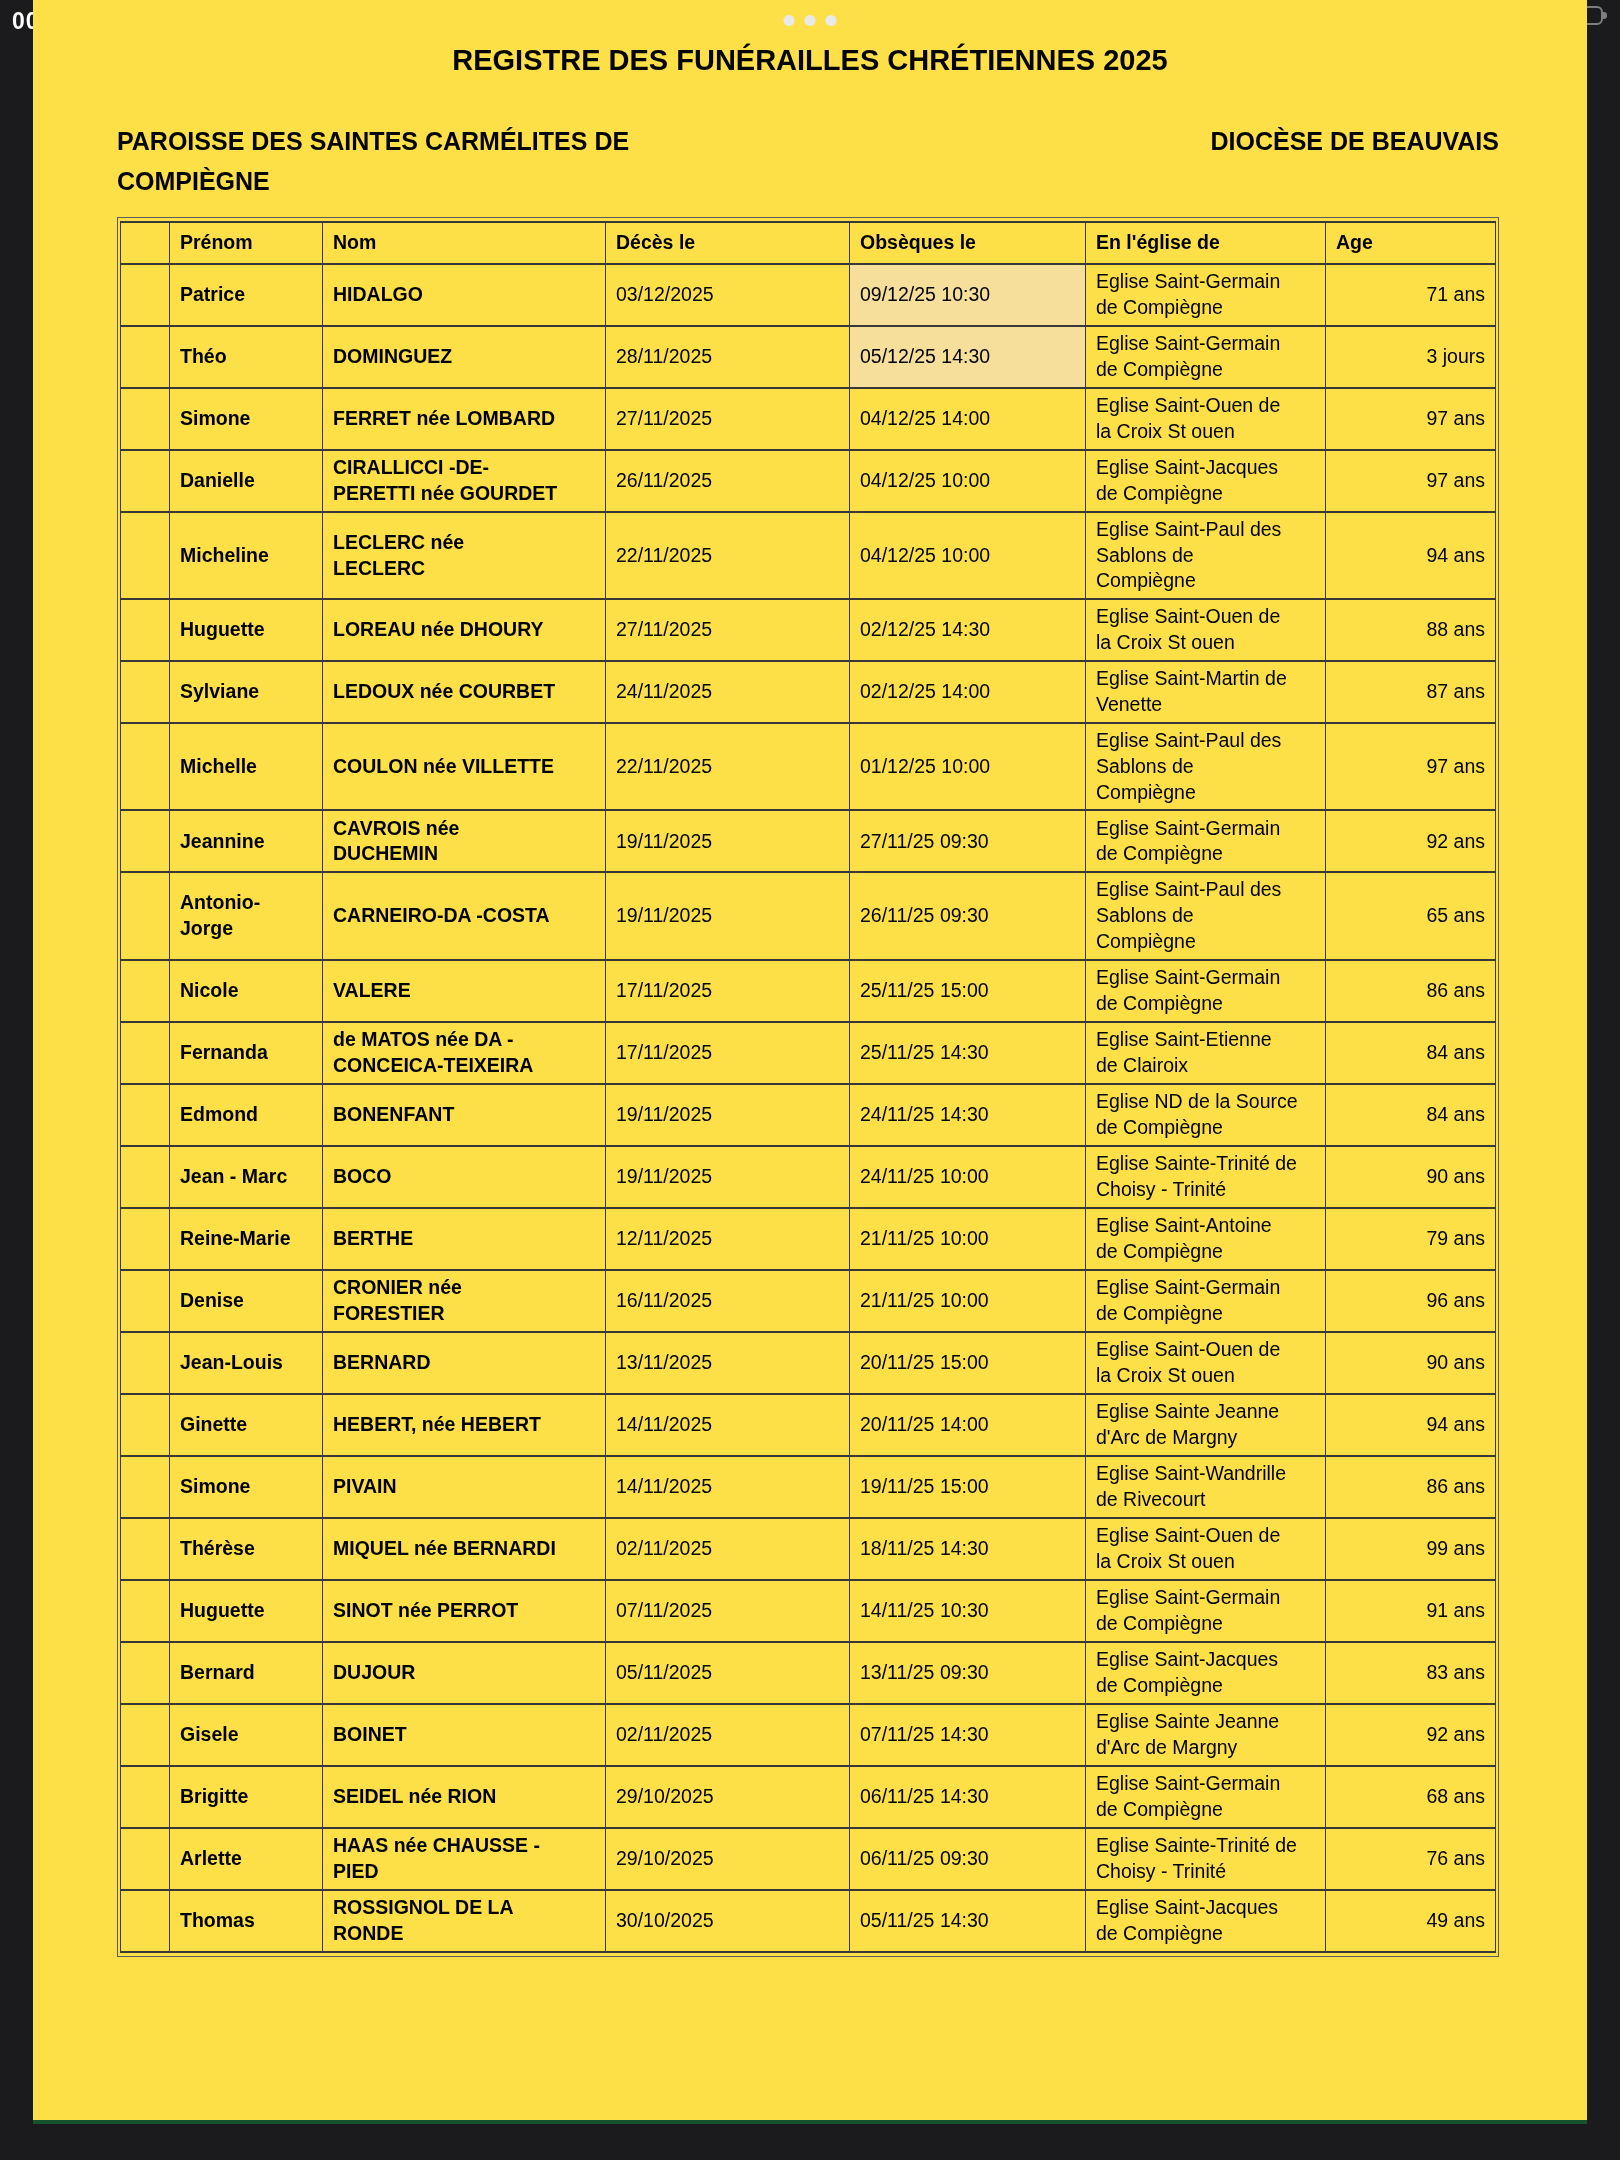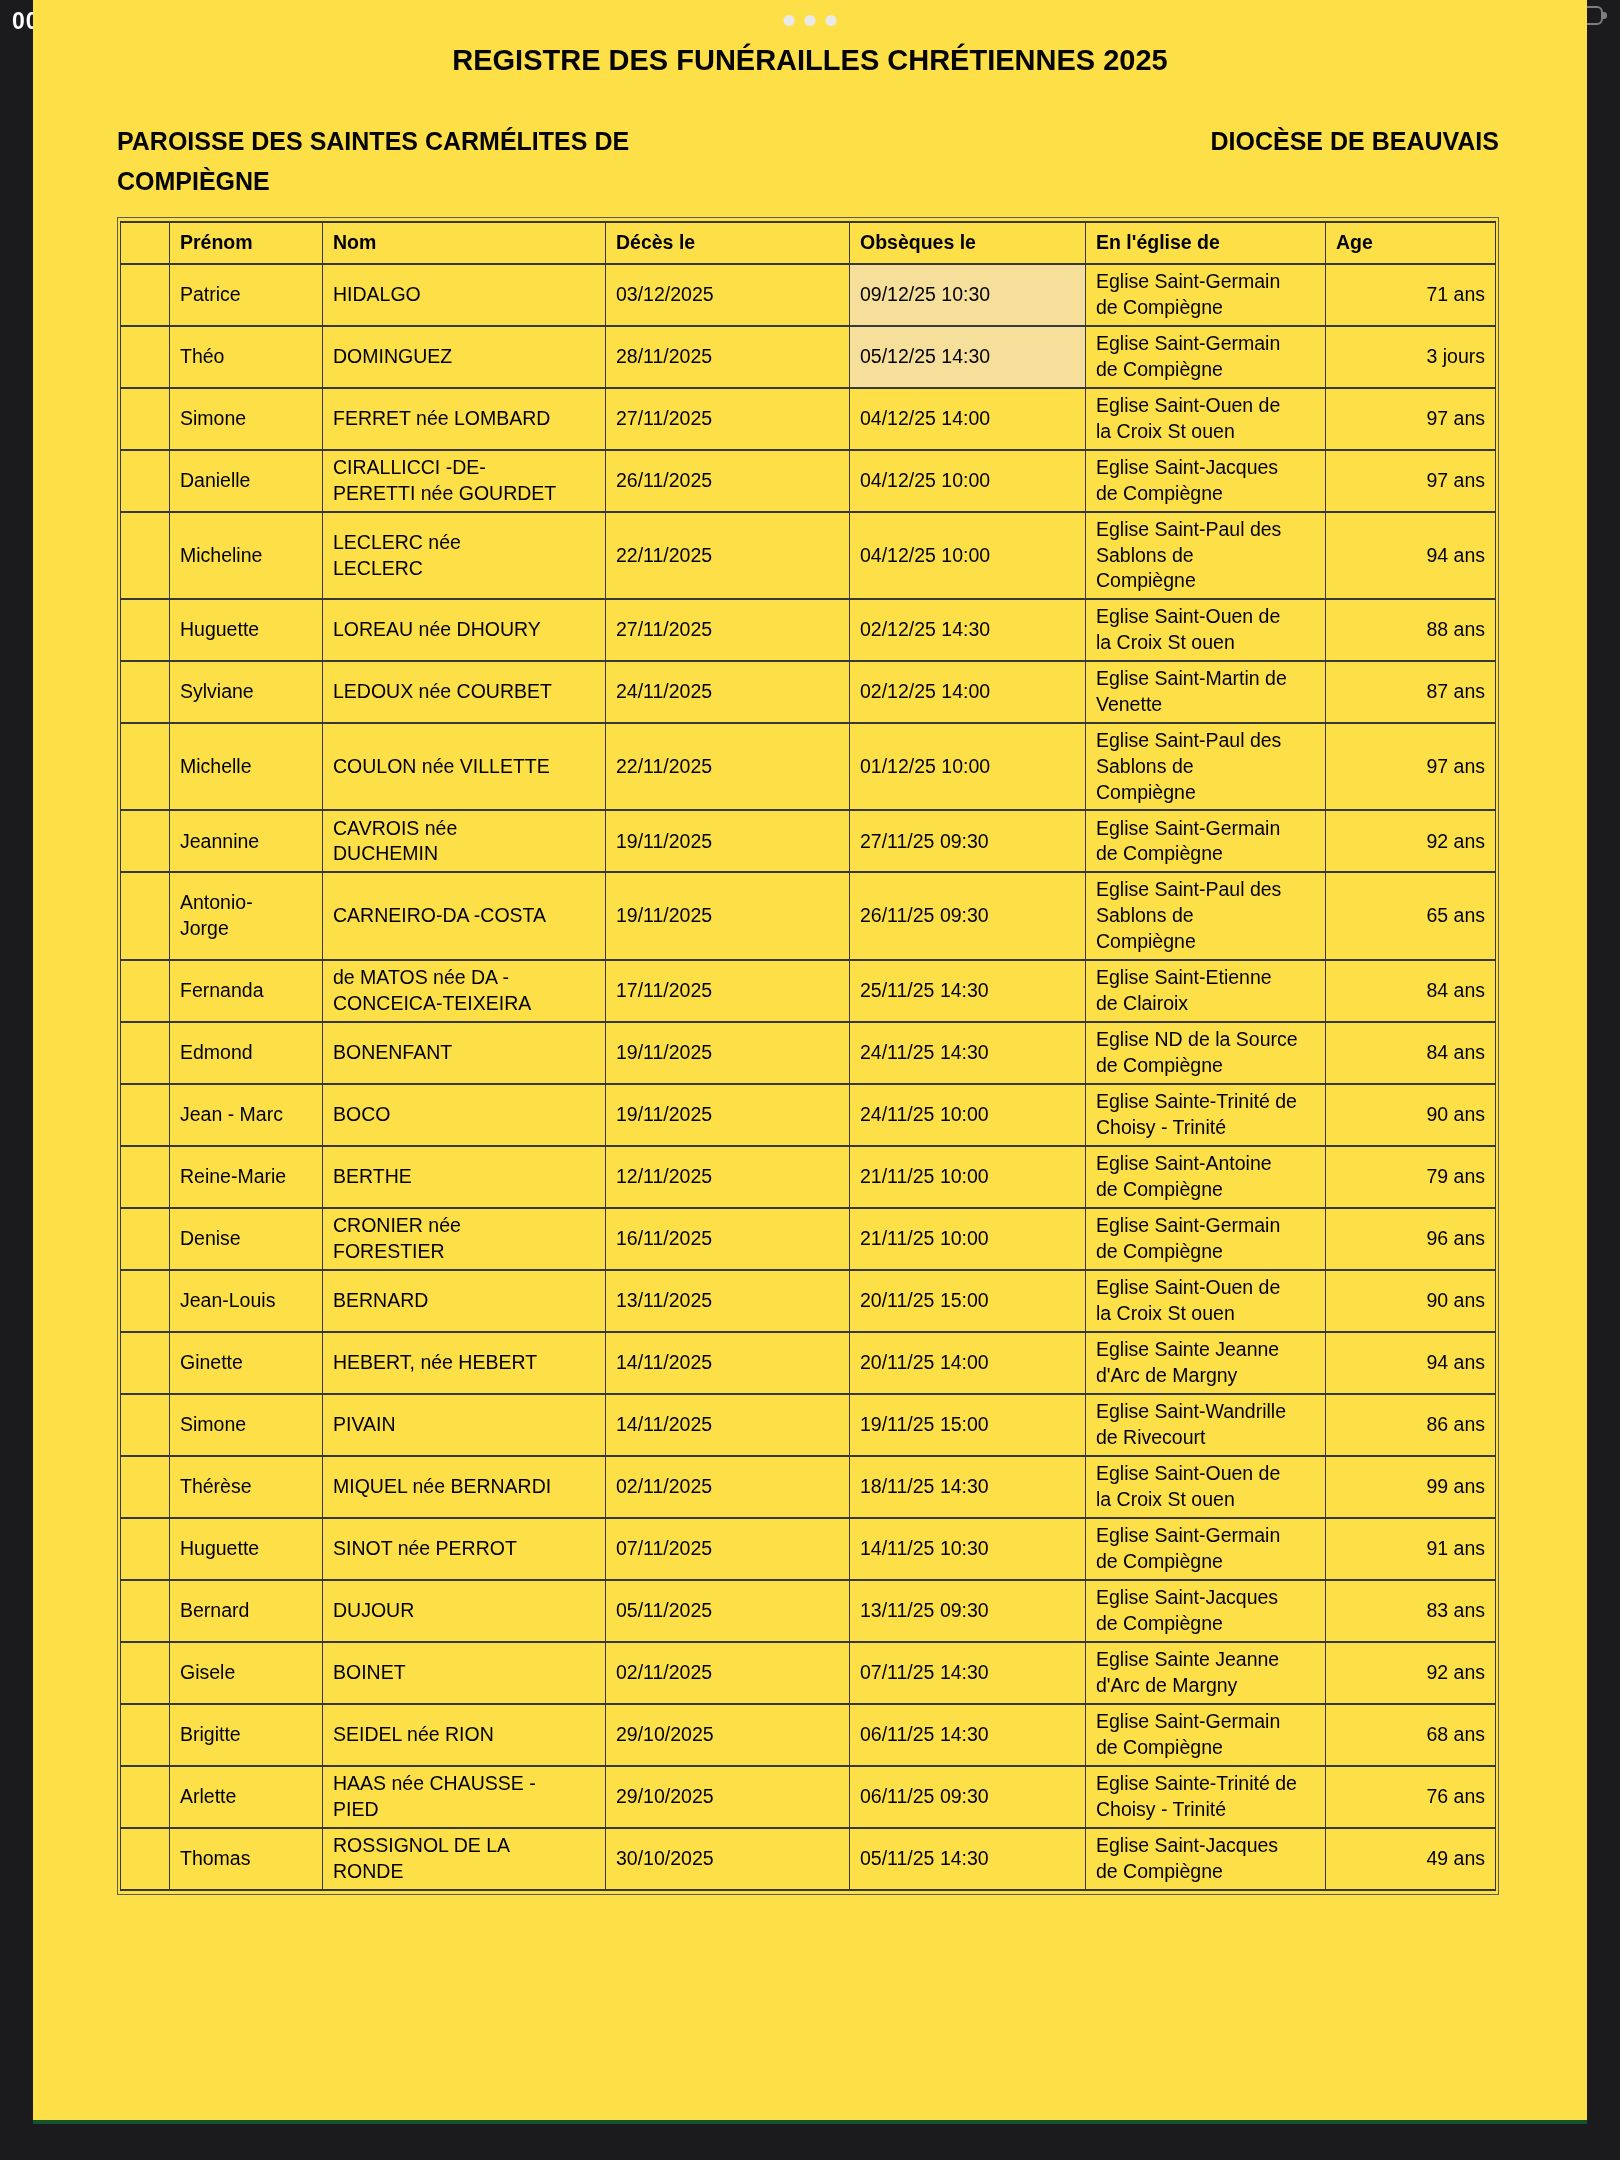--- a/index.html
+++ b/index.html
@@ -76,21 +76,21 @@
     font-size:19.5px;
     line-height:1.32;
     vertical-align:middle;
     box-sizing:border-box;
     overflow:hidden;
   }
   th{height:42px;font-weight:700;text-align:left;}
   td{height:62px;}
   .c{text-align:left;}
   .r{text-align:right;}
-  .b{font-weight:400;}
+  .b{font-weight:700;}
   .pre{white-space:pre-line;}
   .hl{background:#F5DF9B;}
 </style>
 </head>
 <body>
 
 <div class="status-clock">00</div>
 <div class="status-battery"></div>
 
 <div class="page">
@@ -233,20 +233,30 @@
             <td class="b pre">CARNEIRO-DA -COSTA</td>
             <td class="c">19/11/2025</td>
             <td class="c">26/11/25 09:30</td>
             <td class="pre">Eglise Saint-Paul des
 Sablons de
 Compiègne</td>
             <td class="r">65 ans</td>
           </tr>
           <tr>
             <td></td>
+            <td class="b pre">Nicole</td>
+            <td class="b pre">VALERE</td>
+            <td class="c">17/11/2025</td>
+            <td class="c">25/11/25 15:00</td>
+            <td class="pre">Eglise Saint-Germain
+de Compiègne</td>
+            <td class="r">86 ans</td>
+          </tr>
+          <tr>
+            <td></td>
             <td class="b pre">Fernanda</td>
             <td class="b pre">de MATOS née DA -
 CONCEICA-TEIXEIRA</td>
             <td class="c">17/11/2025</td>
             <td class="c">25/11/25 14:30</td>
             <td class="pre">Eglise Saint-Etienne
 de Clairoix</td>
             <td class="r">84 ans</td>
           </tr>
           <tr>

